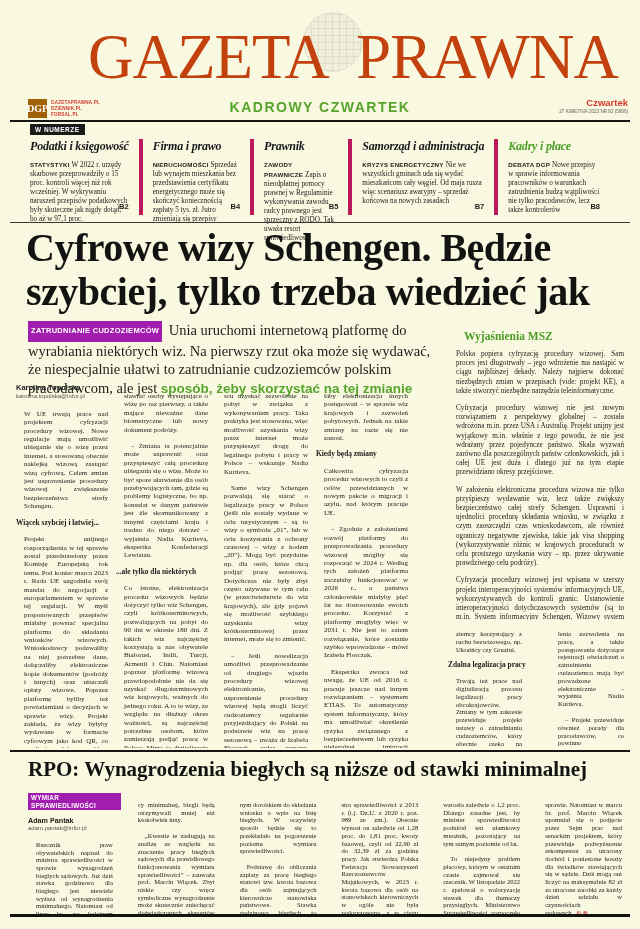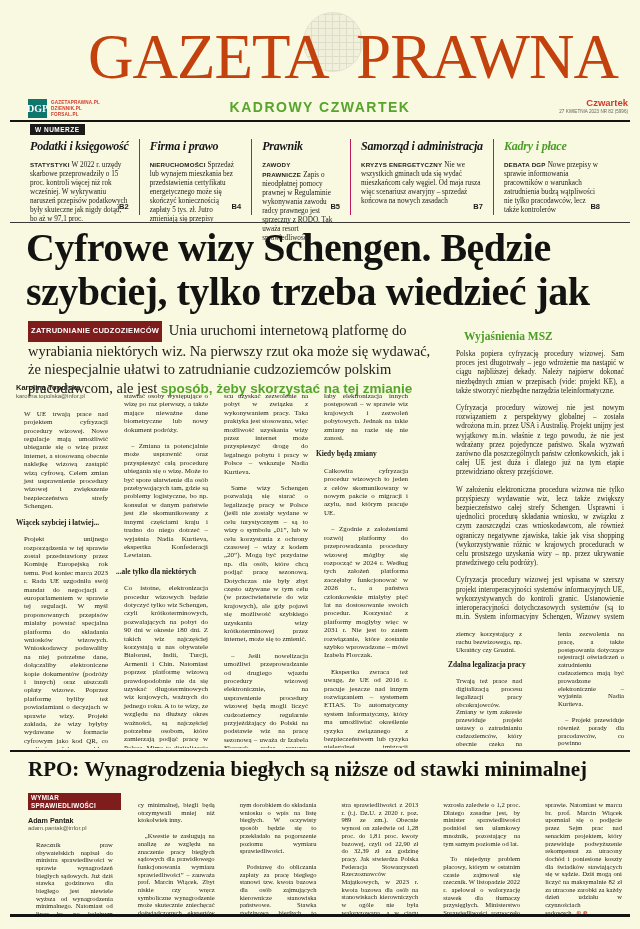--- a/index.html
+++ b/index.html
@@ -17,58 +17,58 @@
       repeating-linear-gradient(90deg,#cfcfbd 0 1px,transparent 1px 7px),
       radial-gradient(circle at 45% 40%, #e9e9d6 0%, #efeeda 75%);
     border:1px solid #d6d6c2;}
   .paper-title{left:0;top:20px;width:640px;text-align:center;
     font-family:"Liberation Serif",serif;font-size:63px;line-height:74px;
     letter-spacing:-1px;word-spacing:16px;color:#c2410c;padding-left:33px;}
   .edition{left:0;top:99px;width:640px;text-align:center;
     font-family:"Liberation Sans",sans-serif;font-weight:bold;font-size:14px;
     letter-spacing:1.5px;color:#57a52c;}
   .brandbox{left:28px;top:99px;display:flex;align-items:flex-start;}
-  .dgp-logo{width:19px;height:19px;background:#0f766e;color:#fff;
+  .dgp-logo{width:19px;height:19px;background:#a16207;color:#fff;
     font-family:"Liberation Serif",serif;font-size:10px;font-weight:bold;
     display:flex;align-items:center;justify-content:center;}
   .brand-sites{margin-left:4px;padding-top:1px;color:#d2392c;
     font-family:"Liberation Sans",sans-serif;font-weight:bold;
     font-size:4.6px;line-height:6px;letter-spacing:.2px;}
   .dateblock{right:12px;top:97px;text-align:right;}
   .day{color:#d2392c;font-family:"Liberation Sans",sans-serif;font-weight:bold;font-size:9.5px;}
   .dateline{color:#66665c;font-family:"Liberation Sans",sans-serif;font-size:4.6px;margin-top:1px;}
   .rule{background:#141412;left:10px;width:620px;}
   .rule-top{top:120px;height:2px;}
   .rule-nav{top:222px;height:1px;background:#3a3a34;}
   .rule-rpo{top:750px;height:2px;z-index:5;}
   .rule-bottom{top:914px;height:3px;}
   .w-numerze{left:30px;top:124px;background:#1a1a18;color:#fff;
     font-family:"Liberation Sans",sans-serif;font-weight:bold;font-size:6.5px;
     letter-spacing:.5px;padding:2px 5px;}
   
   .nav-row{left:30px;top:139px;width:580px;display:flex;}
   .nav-sec{position:relative;padding:0 10px 0 10px;height:76px;}
   .nav-sec:first-child{padding-left:0;}
-  .nav-sec + .nav-sec{border-left:1px solid #be185d;}
+  .nav-sec + .nav-sec{border-left:4px solid #be185d;}
   .f1{flex:1;} .f085{flex:.85;} .f13{flex:1.3;} .f105{flex:1.05;}
   .nav-title{margin:0 0 6px 0;font-family:"Liberation Serif",serif;font-weight:bold;
     font-size:12px;letter-spacing:-.2px;white-space:nowrap;color:#17171a;font-style:italic;}
   .nav-title.green{color:#4c9d27;}
   .nav-text{margin:0;font-size:7.2px;line-height:9px;}
   .kicker{font-family:"Liberation Sans",sans-serif;font-weight:bold;font-size:6.2px;
     letter-spacing:.2px;margin-right:2px;}
   .pageref{position:absolute;right:10px;bottom:4px;
     font-family:"Liberation Sans",sans-serif;font-weight:bold;font-size:7.5px;}
   
   .headline{left:26px;top:226px;width:600px;margin:0;
     font-family:"Liberation Serif",serif;font-weight:bold;
     font-size:40px;line-height:44px;letter-spacing:-.5px;color:#131311;}
   .standfirst{left:28px;top:321px;width:412px;margin:0;
     font-size:14.5px;line-height:18.5px;}
-  .tag-label{display:inline-block;background:#7f1d1d;color:#fff;
+  .tag-label{display:inline-block;background:#a21caf;color:#fff;
     font-family:"Liberation Sans",sans-serif;font-weight:bold;font-size:7.5px;
     letter-spacing:.3px;padding:1px 3px;vertical-align:2px;margin-right:3px;}
   .sf-hl{color:#57a52c;font-weight:bold;font-family:"Liberation Sans",sans-serif;font-size:13.5px;}
   .article{left:16px;top:384px;width:424px;height:364px;display:flex;gap:0;overflow:hidden;}
   .col{width:100px;font-size:7px;line-height:8.4px;text-align:justify;}
   .byline-name{font-family:"Liberation Sans",sans-serif;font-weight:bold;font-size:7.5px;}
   .byline-mail{font-family:"Liberation Sans",sans-serif;font-size:6px;color:#55554c;margin-bottom:9px;}
   .bp{margin:8px;text-indent:7px;}
   .bp.ni{text-indent:0;}
   .subhead{margin:5px 0 2px 0;font-family:"Liberation Serif",serif;
@@ -180,21 +180,21 @@
       </div>
     <div class="col">
         <p class="bp ni">scu uzyskać zezwolenie na pobyt w związku z wykonywaniem pracy. Taka praktyka jest stosowana, więc możliwość uzyskania wizy przez internet może przyspieszyć drogę do legalnego pobytu i pracy w Polsce – wskazuje Nadia Kurtieva.</p>
         <p class="bp">Same wizy Schengen pozwalają się starać o legalizację pracy w Polsce (jeśli nie zostały wydane w celu turystycznym – są to wizy o symbolu „01”, lub w celu korzystania z ochrony czasowej – wizy z kodem „20”). Mogą być przydatne np. dla osób, które chcą podjąć pracę sezonową. Dotychczas nie były zbyt często używane w tym celu (w przeciwieństwie do wiz krajowych), ale gdy pojawi się możliwość szybkiego uzyskania wizy krótkoterminowej przez internet, może się to zmienić.</p>
         <p class="bp">– Jeśli nowelizacja umożliwi przeprowadzanie od drugiego wjazdu procedury wizowej elektronicznie, na usprawnienie procedury wizowej będą mogli liczyć cudzoziemcy regularnie przyjeżdżający do Polski na podstawie wiz na pracę sezonową – uważa dr Izabela Florczak, radca prawny, szefowa działu employment immigration w kancelarii C&amp;C Chakowski &amp; Ciszek, adiunkt na Uniwersytecie Łódzkim.</p>
         <p class="bp">Najbardziej przydatna, również ze względu na skrócenie kolejek w urzędach, by-</p>
       </div>
     <div class="col">
         <p class="bp ni">łaby elektronizacja innych postępowań – w sprawie wiz krajowych i zezwoleń pobytowych. Jednak na takie zmiany na razie się nie zanosi.</p>
         <h4 class="subhead">Kiedy będą zmiany</h4>
-        <p class="bp ni">Całkowita cyfryzacja procedur wizowych to jeden z celów skomunikowany w nowym pakcie o migracji i azylu, nad którym pracuje UE.</p>
+        <p class="bp ni">Całkowita cyfryzacja procedur wizowych to czyli z celów przewidzianych w nowym pakcie o migracji i azylu, nad którym pracuje UE.</p>
         <p class="bp">– Zgodnie z założeniami rozwój platformy do przeprowadzania procedury wizowej mógłby się rozpocząć w 2024 r. Według tych założeń platforma zaczęłaby funkcjonować w 2026 r., a państwa członkowskie miałyby pięć lat na dostosowanie swoich procedur. Korzystać z platformy mogłyby więc w 2031 r. Nie jest to zatem rozwiązanie, które zostanie szybko wprowadzone – mówi Izabela Florczak.</p>
         <p class="bp">Ekspertka zwraca też uwagę, że UE od 2016 r. pracuje jeszcze nad innym rozwiązaniem – systemem ETIAS. To automatyczny system informatyczny, który ma umożliwiać określenie ryzyka związanego z bezpieczeństwem lub ryzyka nielegalnej imigracji stwarzanego przez osoby zwolnione z obowiązku wizowego podróżujące do strefy Schengen. Data jego uruchomienia jest wciąż przesuwana – aktualnie jest to 2024 r. W tym systemie będą się rejestrować cudzo-</p>
       </div>
   </div>
 
   <aside class="abs msz">
     <h3 class="msz-title">Wyjaśnienia MSZ</h3>
     <div>
         <p class="bp ni">Polska popiera cyfryzację procedury wizowej. Sam proces jest długotrwały – jego wdrożenie ma nastąpić w ciągu najbliższej dekady. Należy najpierw dokonać niezbędnych zmian w przepisach (vide: projekt KE), a także stworzyć niezbędne narzędzia teleinformatyczne.</p>
         <p class="bp ni">Cyfryzacja procedury wizowej nie jest nowym rozwiązaniem z perspektywy globalnej – została wdrożona m.in. przez USA i Australię. Projekt unijny jest wyjątkowy m.in. właśnie z tego powodu, że nie jest wdrażany przez pojedyncze państwo. Skala wyzwań zarówno dla poszczególnych państw członkowskich, jak i całej UE jest duża i dlatego już na tym etapie przewidziano okresy przejściowe.</p>

